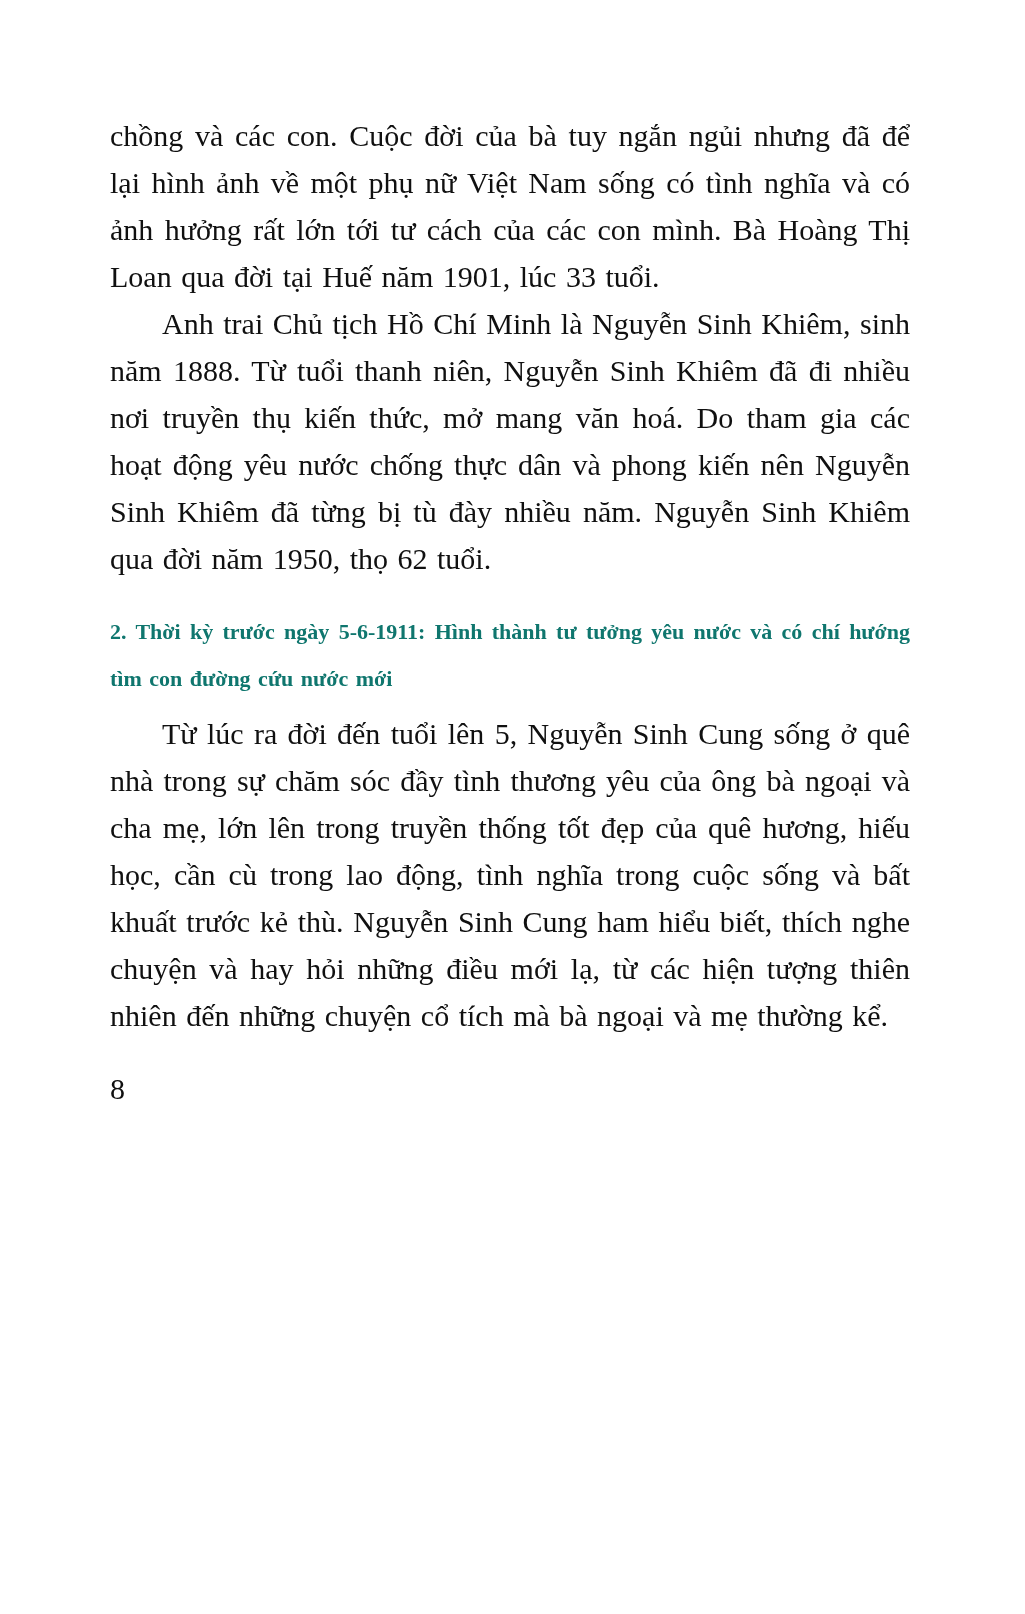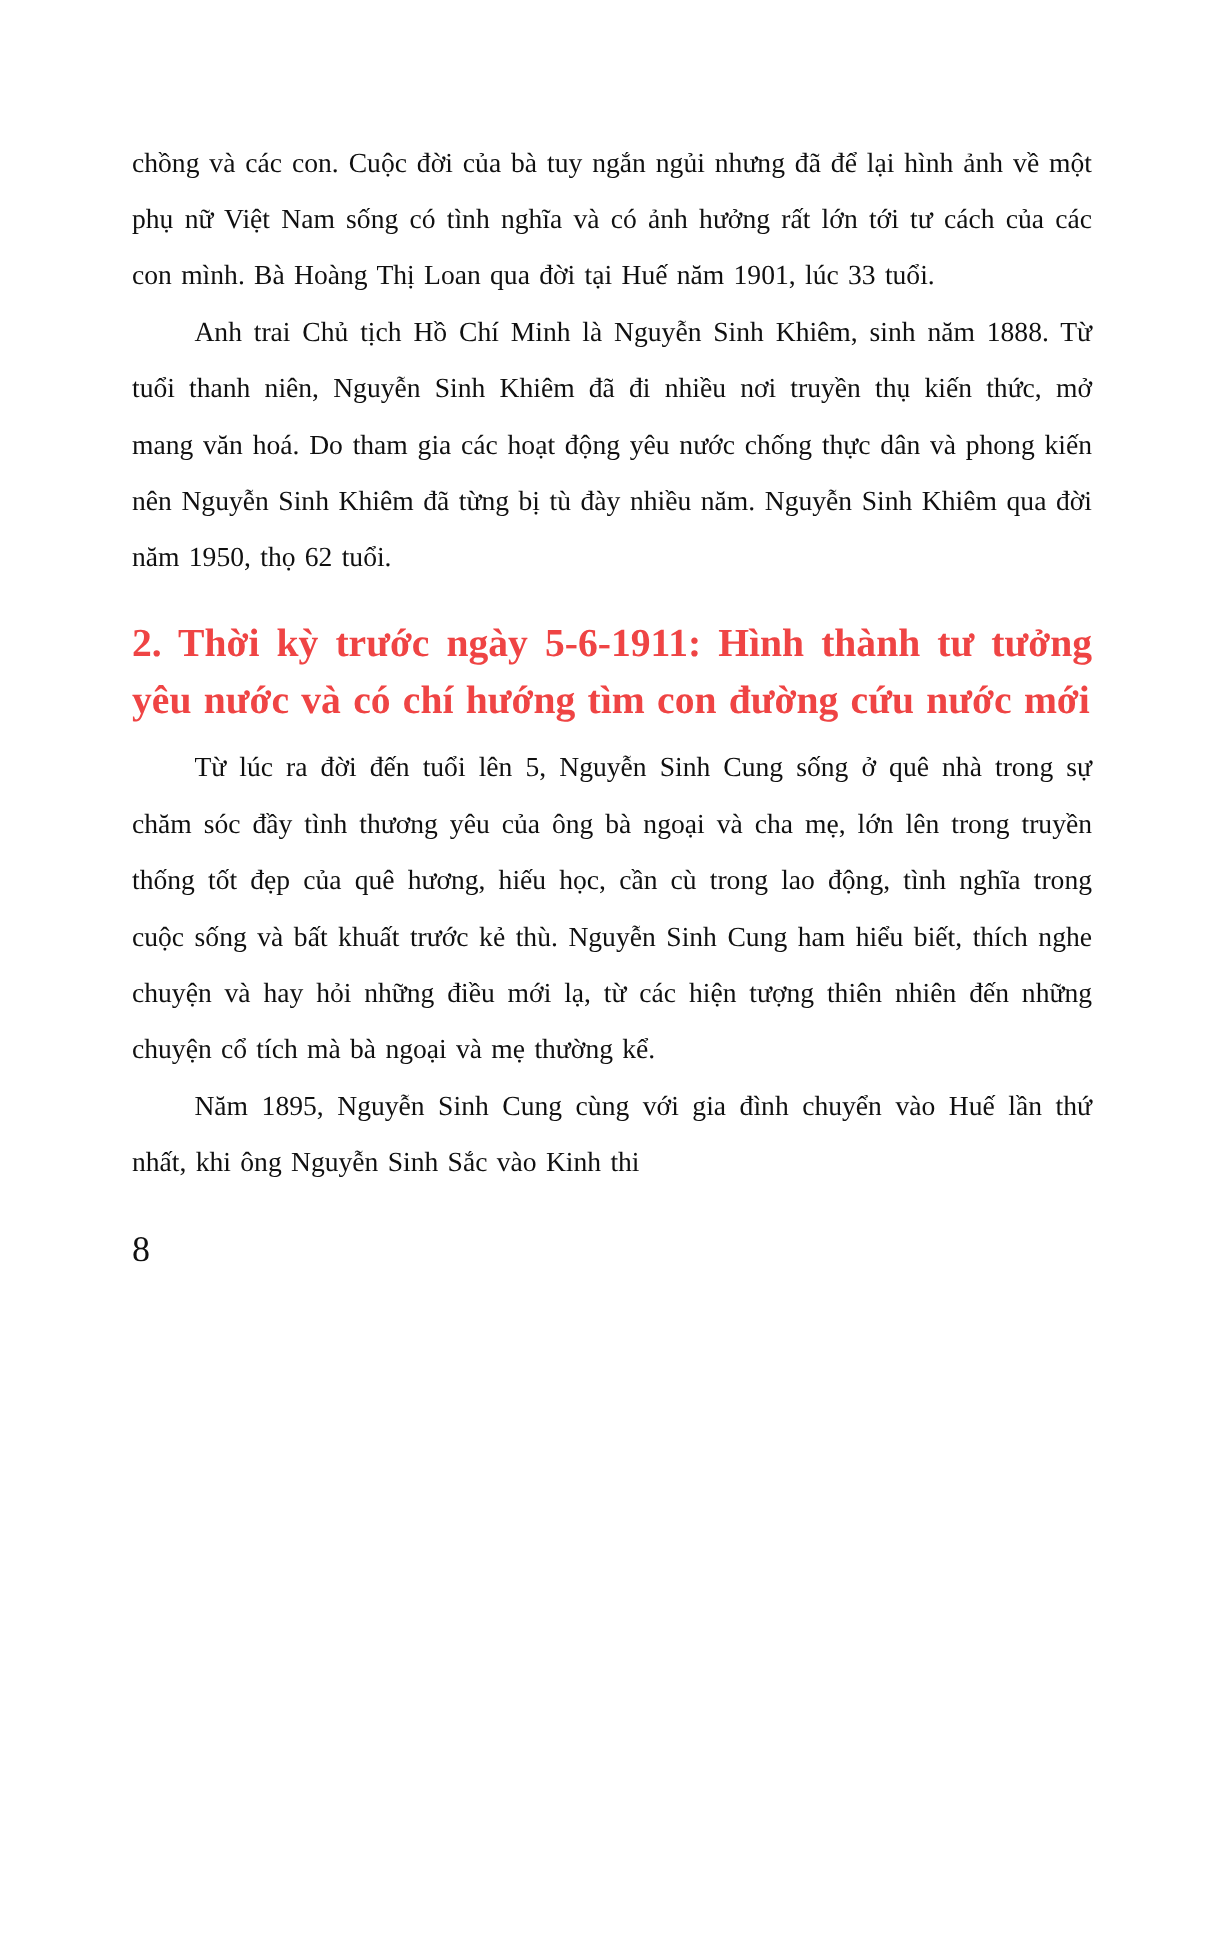--- a/index.html
+++ b/index.html
@@ -16,49 +16,48 @@
   }
   .page {
     box-sizing: border-box;
     width: 1025px;
     height: 1614px;
     background: #ffffff;
     padding: 112px 115px 0 110px;
   }
   .body-text p {
     margin: 0;
-    font-size: 23px;
+    font-size: 30px;
     line-height: 47px;
     text-align: justify;
     word-spacing: 2px;
   }
   .body-text p.indented {
     text-indent: 52px;
   }
   h2.section-heading {
     margin: 26px 0 8px 0;
-    font-size: 33px;
+    font-size: 22px;
     line-height: 47px;
     font-weight: bold;
     text-align: justify;
     word-spacing: 2px;
-    color: #ef4444;
+    color: #0f766e;
   }
   .page-number {
     margin-top: 32px;
     font-size: 30px;
     line-height: 36px;
     text-align: left;
   }
 </style>
 </head>
 <body>
 
 <div class="page">
   <div class="body-text">
     <p>chồng và các con. Cuộc đời của bà tuy ngắn ngủi nhưng đã để lại hình ảnh về một phụ nữ Việt Nam sống có tình nghĩa và có ảnh hưởng rất lớn tới tư cách của các con mình. Bà Hoàng Thị Loan qua đời tại Huế năm 1901, lúc 33 tuổi.</p>
     <p class="indented">Anh trai Chủ tịch Hồ Chí Minh là Nguyễn Sinh Khiêm, sinh năm 1888. Từ tuổi thanh niên, Nguyễn Sinh Khiêm đã đi nhiều nơi truyền thụ kiến thức, mở mang văn hoá. Do tham gia các hoạt động yêu nước chống thực dân và phong kiến nên Nguyễn Sinh Khiêm đã từng bị tù đày nhiều năm. Nguyễn Sinh Khiêm qua đời năm 1950, thọ 62 tuổi.</p>
     <h2 class="section-heading">2. Thời kỳ trước ngày 5-6-1911: Hình thành tư tưởng yêu nước và có chí hướng tìm con đường cứu nước mới</h2>
     <p class="indented">Từ lúc ra đời đến tuổi lên 5, Nguyễn Sinh Cung sống ở quê nhà trong sự chăm sóc đầy tình thương yêu của ông bà ngoại và cha mẹ, lớn lên trong truyền thống tốt đẹp của quê hương, hiếu học, cần cù trong lao động, tình nghĩa trong cuộc sống và bất khuất trước kẻ thù. Nguyễn Sinh Cung ham hiểu biết, thích nghe chuyện và hay hỏi những điều mới lạ, từ các hiện tượng thiên nhiên đến những chuyện cổ tích mà bà ngoại và mẹ thường kể.</p>
-    <p class="indented">Năm 1895, Nguyễn Sinh Cung cùng với gia đình chuyển vào Huế lần thứ nhất, khi ông Nguyễn Sinh Sắc vào Kinh thi</p>
   </div>
   <div class="page-number">8</div>
 </div>
 
 </body></html>

